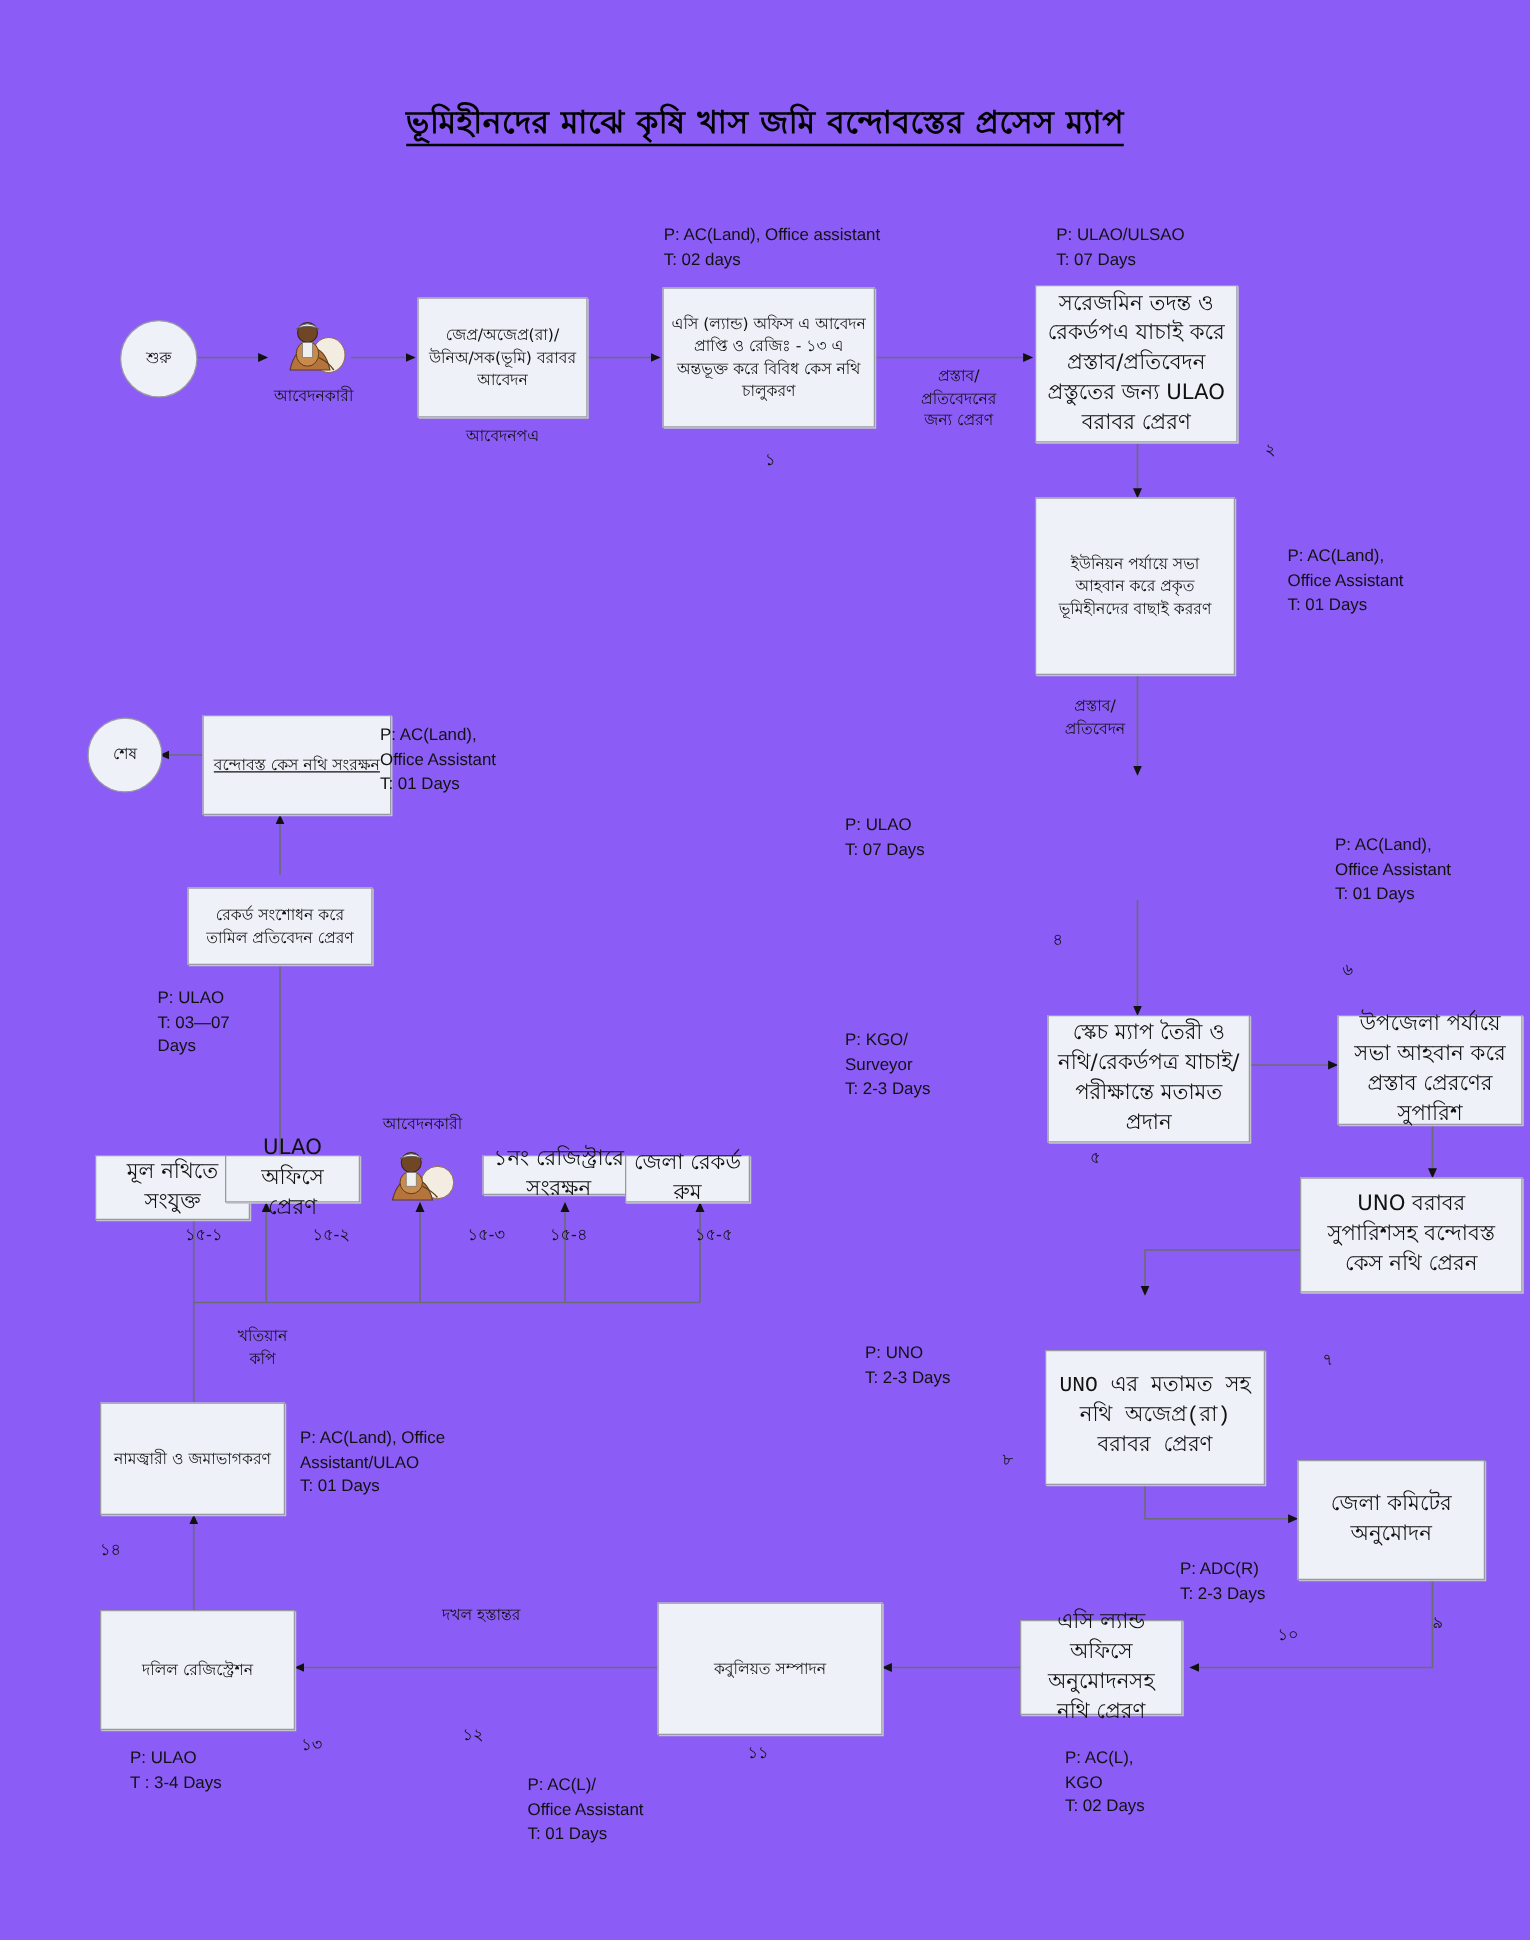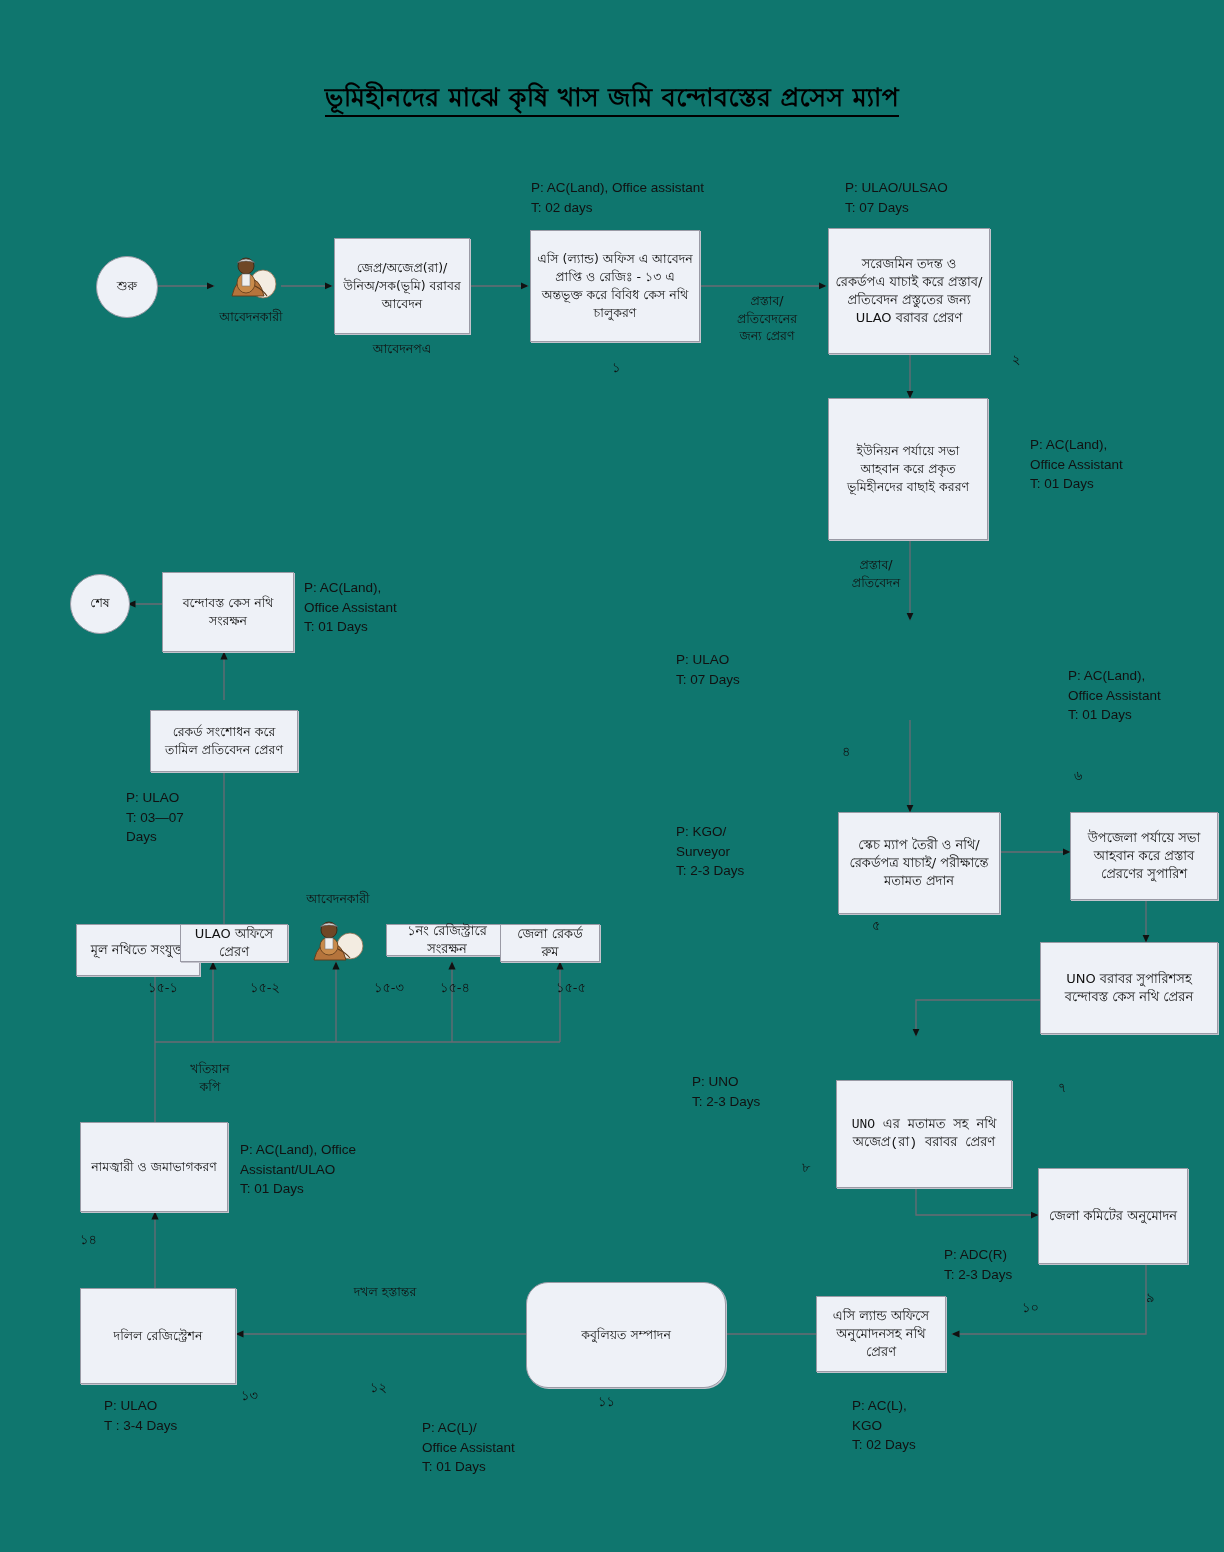--- a/index.html
+++ b/index.html
@@ -4,21 +4,21 @@
 <style>
   html,body{margin:0;padding:0;background:#fff;}
   body{
     font-family:"Liberation Sans","DejaVu Sans",sans-serif;
     color:#000;
   }
   #page{
     position:relative;
     width:1224px;
     height:1552px;
-    background:#0f766e;
+    background:#8b5cf6;
     overflow:hidden;
   }
   
   .title{
     position:absolute;
     left:0; right:0;
     top:78px;
     text-align:center;
     font-family:"DejaVu Sans","Liberation Sans",sans-serif;
     font-size:25px;
@@ -40,21 +40,21 @@
     display:flex;
     align-items:center;
     justify-content:center;
     text-align:center;
     font-family:"DejaVu Sans","Liberation Sans",sans-serif;
     font-size:12.5px;
     line-height:1.45;
     color:#111;
     padding:4px 6px;
   }
-  .box.small{font-size:13px;line-height:1.4;}
+  .box.small{font-size:17px;line-height:1.4;}
   
   .circle{
     position:absolute;
     box-sizing:border-box;
     border-radius:50%;
     background:#eef1f7;
     border:1px solid #9a9aa5;
     display:flex;
     align-items:center;
     justify-content:center;
@@ -277,21 +277,21 @@
   <div class="box small" style="left:816px;top:1296px;width:130px;height:76px;">
     <span>এসি ল্যান্ড অফিসে
 অনুমোদনসহ নথি
 প্রেরণ</span>
   </div>
   <div class="num" style="left:1022px;top:1298px;">১০</div>
   <div class="txt" style="left:852px;top:1396px;width:170px;">P: AC(L),
     KGO
 T: 02 Days</div>
 
-  <div class="box" style="left:526px;top:1282px;width:200px;height:106px;border-radius:22px;">
+  <div class="box" style="left:526px;top:1282px;width:180px;height:106px;">
     <span>কবুলিয়ত সম্পাদন</span>
   </div>
   <div class="num" style="left:598px;top:1392px;">১১</div>
   <div class="txt" style="left:422px;top:1418px;width:200px;">P: AC(L)/
 Office Assistant
 T: 01 Days</div>
 
   <div class="txt bn" style="left:300px;top:1283px;width:170px;">দখল হস্তান্তর</div>
   <div class="num" style="left:370px;top:1378px;">১২</div>
 
@@ -351,21 +351,21 @@
   <div class="num" style="left:556px;top:978px;">১৫-৫</div>
 
   <div class="box" style="left:150px;top:710px;width:148px;height:62px;">
     <span>রেকর্ড সংশোধন করে
 তামিল প্রতিবেদন প্রেরণ</span>
   </div>
   <div class="txt" style="left:126px;top:788px;width:160px;">P: ULAO
 T: 03—07
 Days</div>
 
-  <div class="box" style="left:162px;top:572px;width:132px;height:80px;">
+  <div class="box" style="left:162px;top:572px;width:151px;height:80px;text-decoration:underline;">
     <span>বন্দোবস্ত কেস নথি
 সংরক্ষন</span>
   </div>
   <div class="txt" style="left:304px;top:578px;width:200px;">P:  AC(Land),
      Office Assistant
 T:  01 Days</div>
 
 </div>
 
 </body></html>

